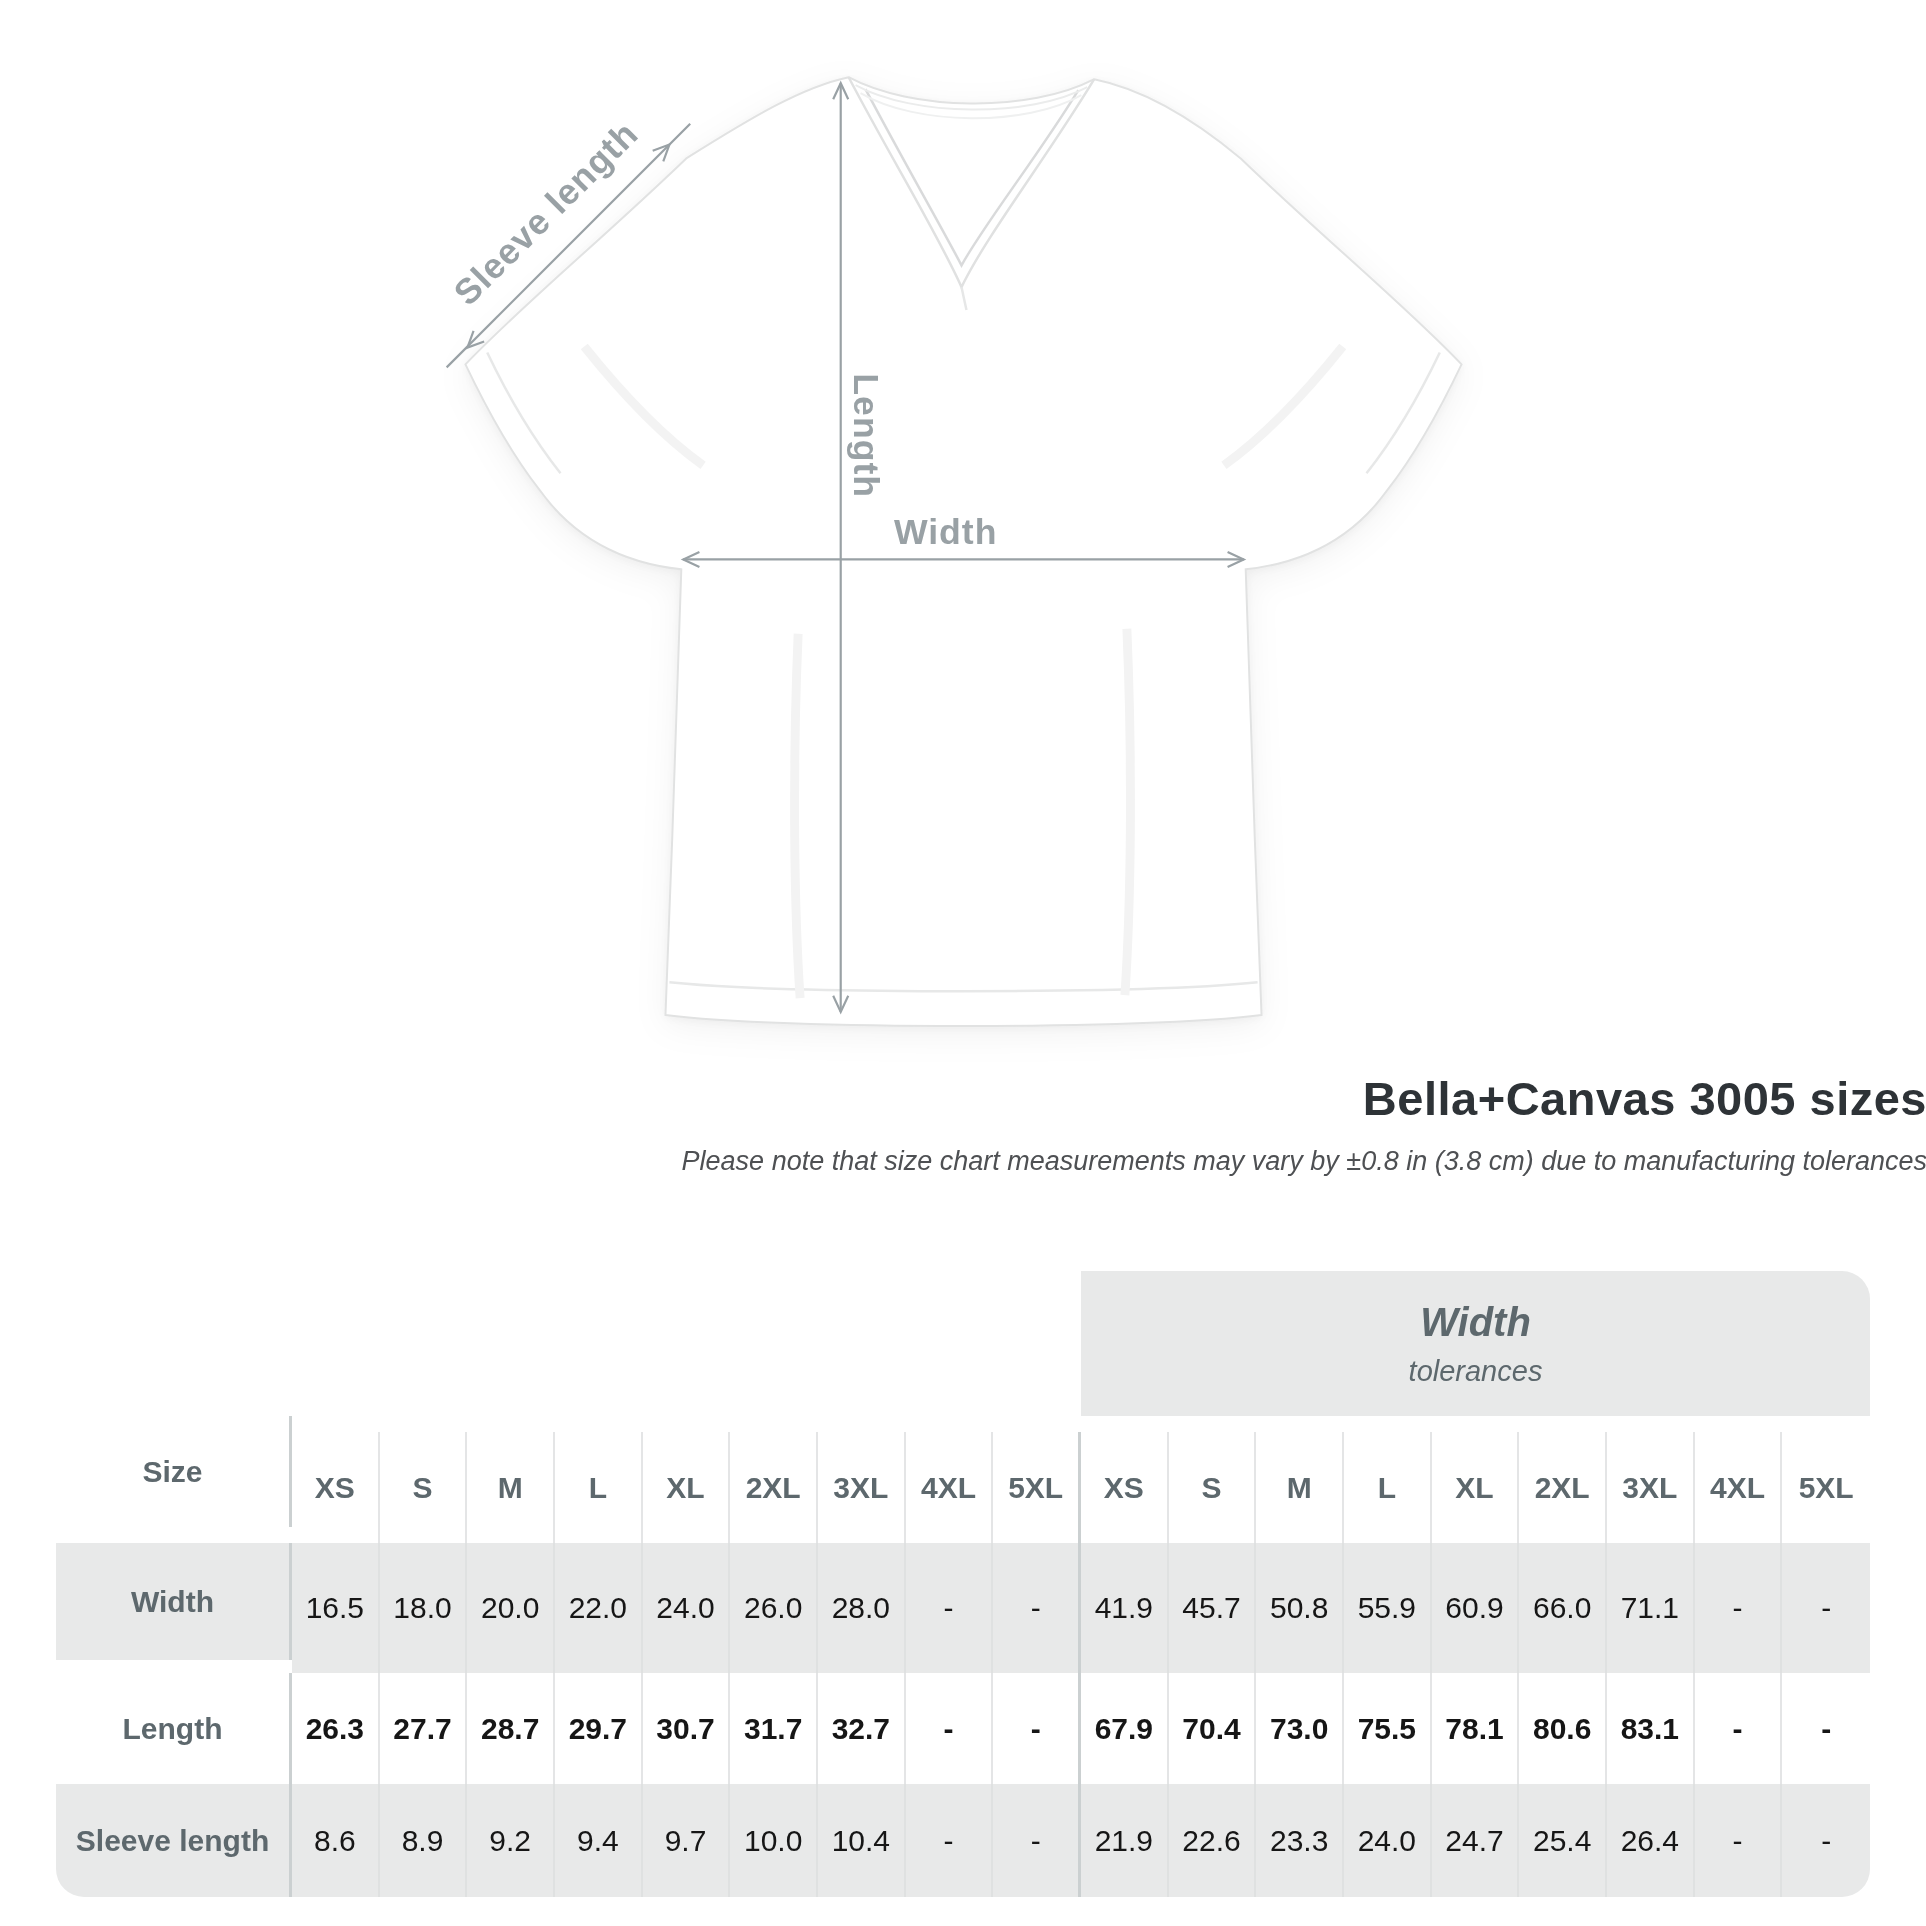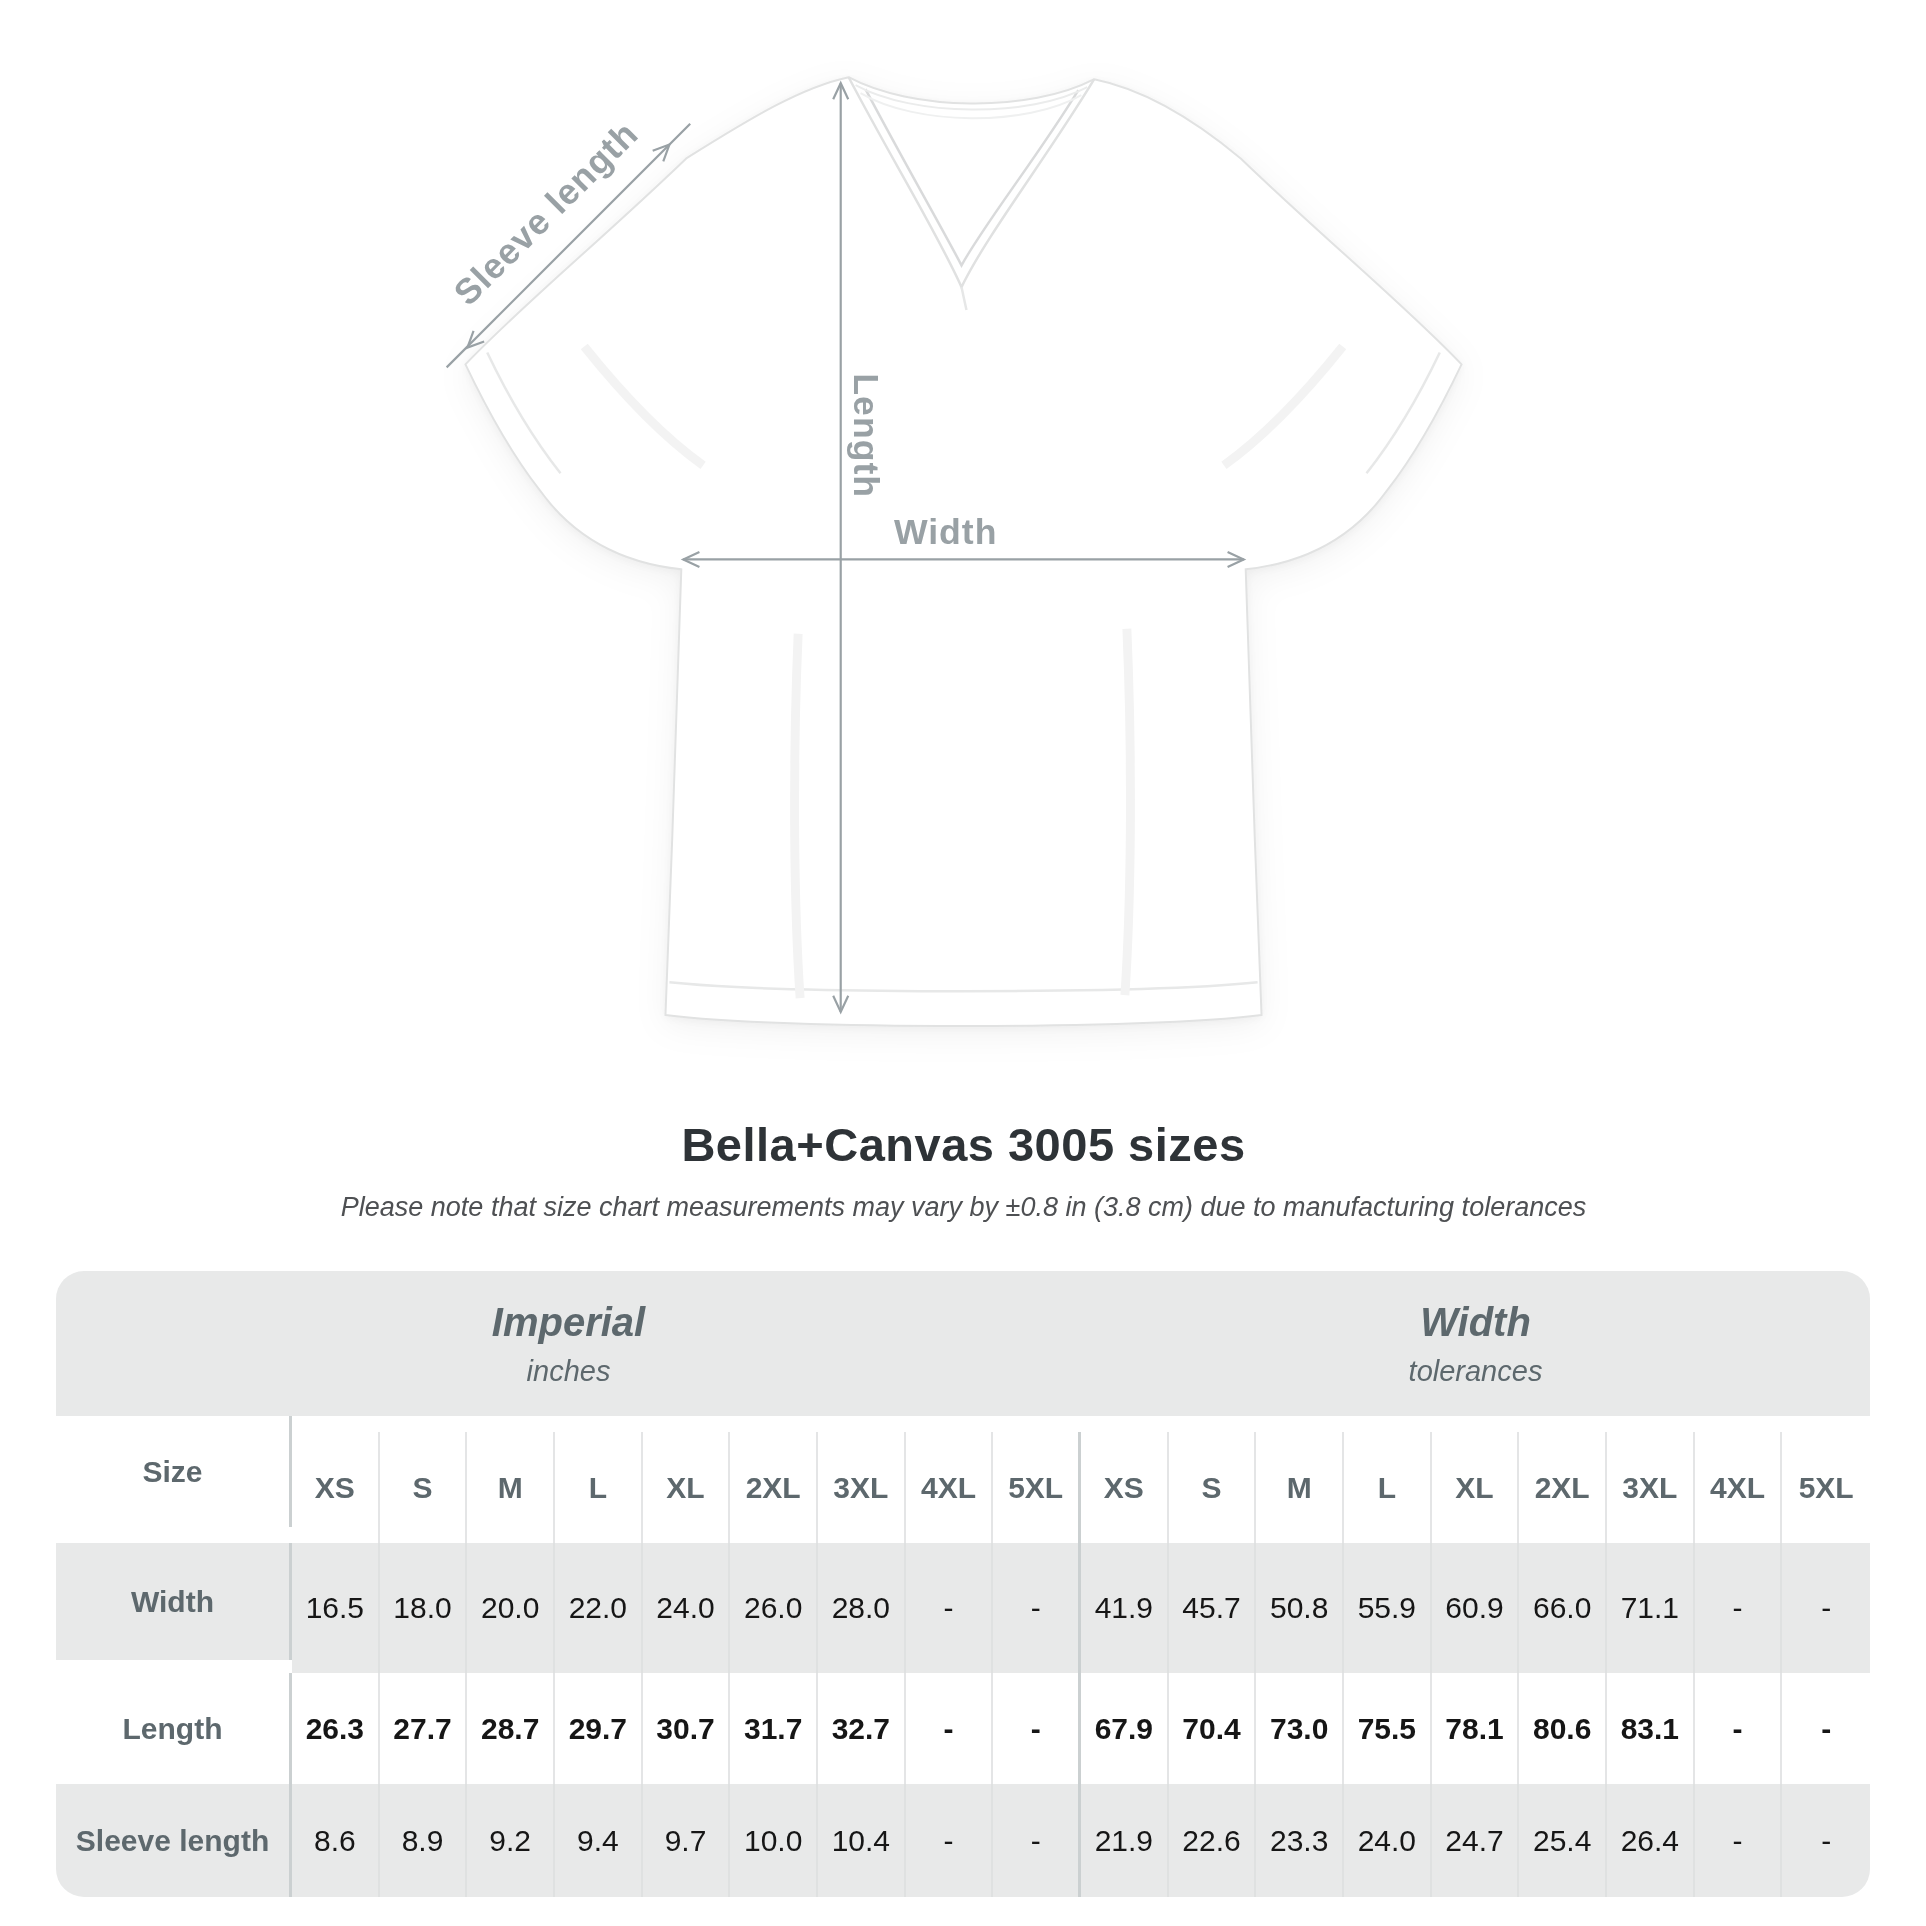--- a/index.html
+++ b/index.html
@@ -5,21 +5,21 @@
   html,body{margin:0;padding:0;background:#ffffff;}
   body{
     width:1927px;height:1927px;position:relative;overflow:hidden;
     font-family:"Liberation Sans","DejaVu Sans",sans-serif;
   }
   
   .shirt-svg{position:absolute;left:0;top:0;}
   .shirt-shape{filter:drop-shadow(0 8px 16px rgba(0,0,0,0.05)) drop-shadow(0 2px 5px rgba(0,0,0,0.04));}
   .dim-label{fill:#99a1a5;font-weight:bold;font-size:36px;letter-spacing:1px;}
   
-  .heading{position:absolute;left:0;top:1117px;width:100%;text-align:center;}
+  .heading{position:absolute;left:0;top:1071px;width:100%;text-align:right;}
   .heading h1{margin:0;font-size:47px;font-weight:bold;color:#2e3337;letter-spacing:0.5px;}
   .heading p{margin:20px 0 0 0;font-size:27px;font-style:italic;color:#4e5053;}
   
   .size-table{
     position:absolute;left:56px;top:1271px;width:1814px;
     display:grid;grid-template-columns:236px repeat(18,1fr);
     border-radius:28px;overflow:hidden;background:#ffffff;
   }
   .band{background:#e8e9e9;height:145px;display:flex;flex-direction:column;
         align-items:center;justify-content:center;gap:10px;}
@@ -96,24 +96,20 @@
   <text class="dim-label" x="955" y="549" text-anchor="middle">Width</text>
 </svg>
 
 <div class="heading">
   <h1>Bella+Canvas 3005 sizes</h1>
   <p>Please note that size chart measurements may vary by ±0.8 in (3.8 cm) due to manufacturing tolerances</p>
 </div>
 
 <div class="size-table">
 
-  <div class="band imp-band">
-    <div class="g-name">Imperial</div>
-    <div class="g-unit">inches</div>
-  </div>
   <div class="band met-band">
     <div class="g-name">Width</div>
     <div class="g-unit">tolerances</div>
   </div>
 
   <div class="labcell bg-w hdr" style="height:111px">Size</div>
   <div class="cells imp hdr-row bg-w"><div>XS</div><div>S</div><div>M</div><div>L</div><div>XL</div><div>2XL</div><div>3XL</div><div>4XL</div><div>5XL</div></div>
   <div class="cells met hdr-row bg-w"><div>XS</div><div>S</div><div>M</div><div>L</div><div>XL</div><div>2XL</div><div>3XL</div><div>4XL</div><div>5XL</div></div>
 
   <div class="labcell bg-g h-w118">Width</div>

